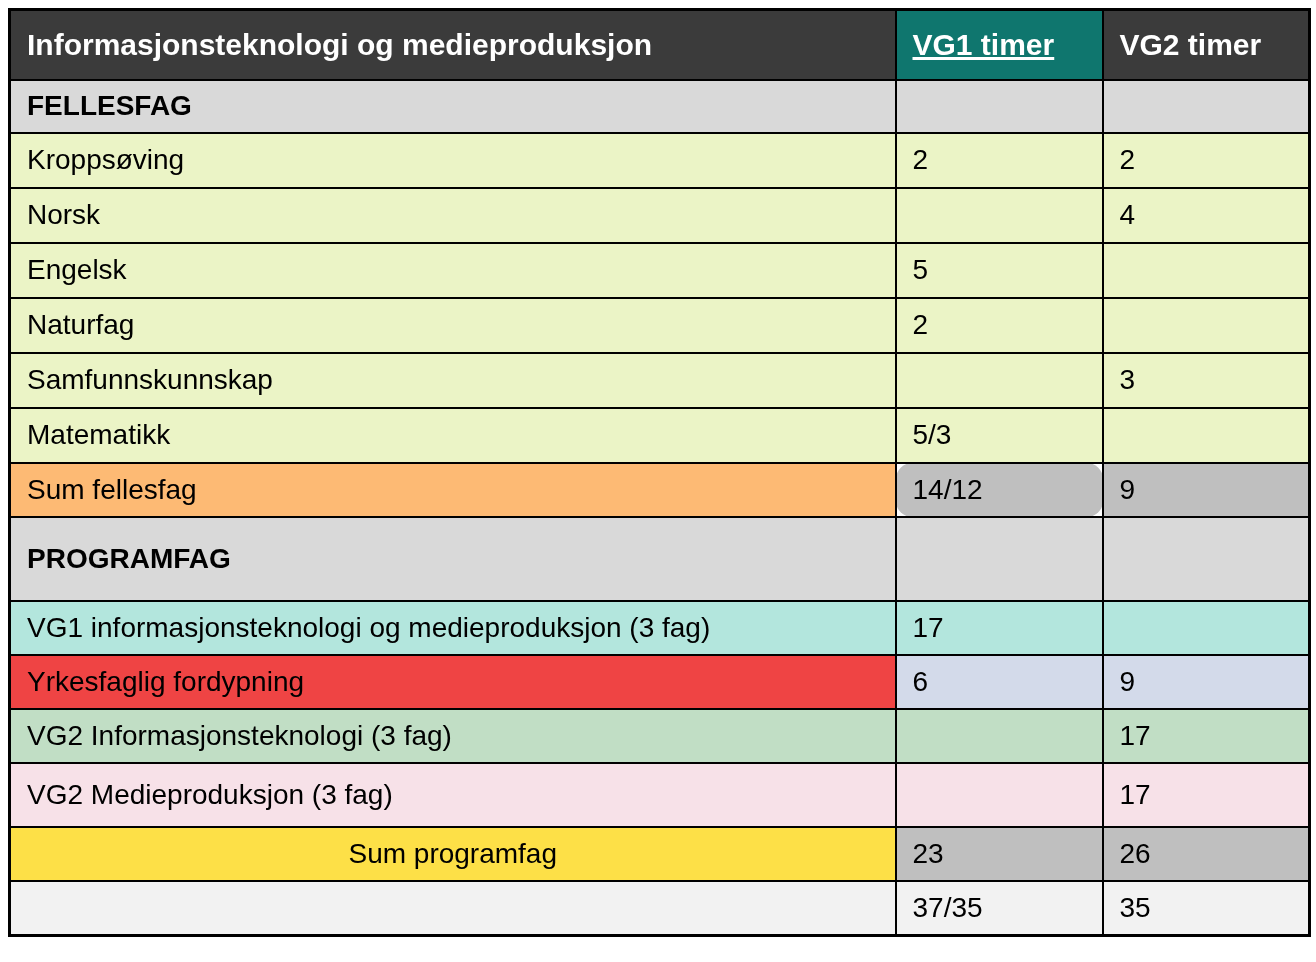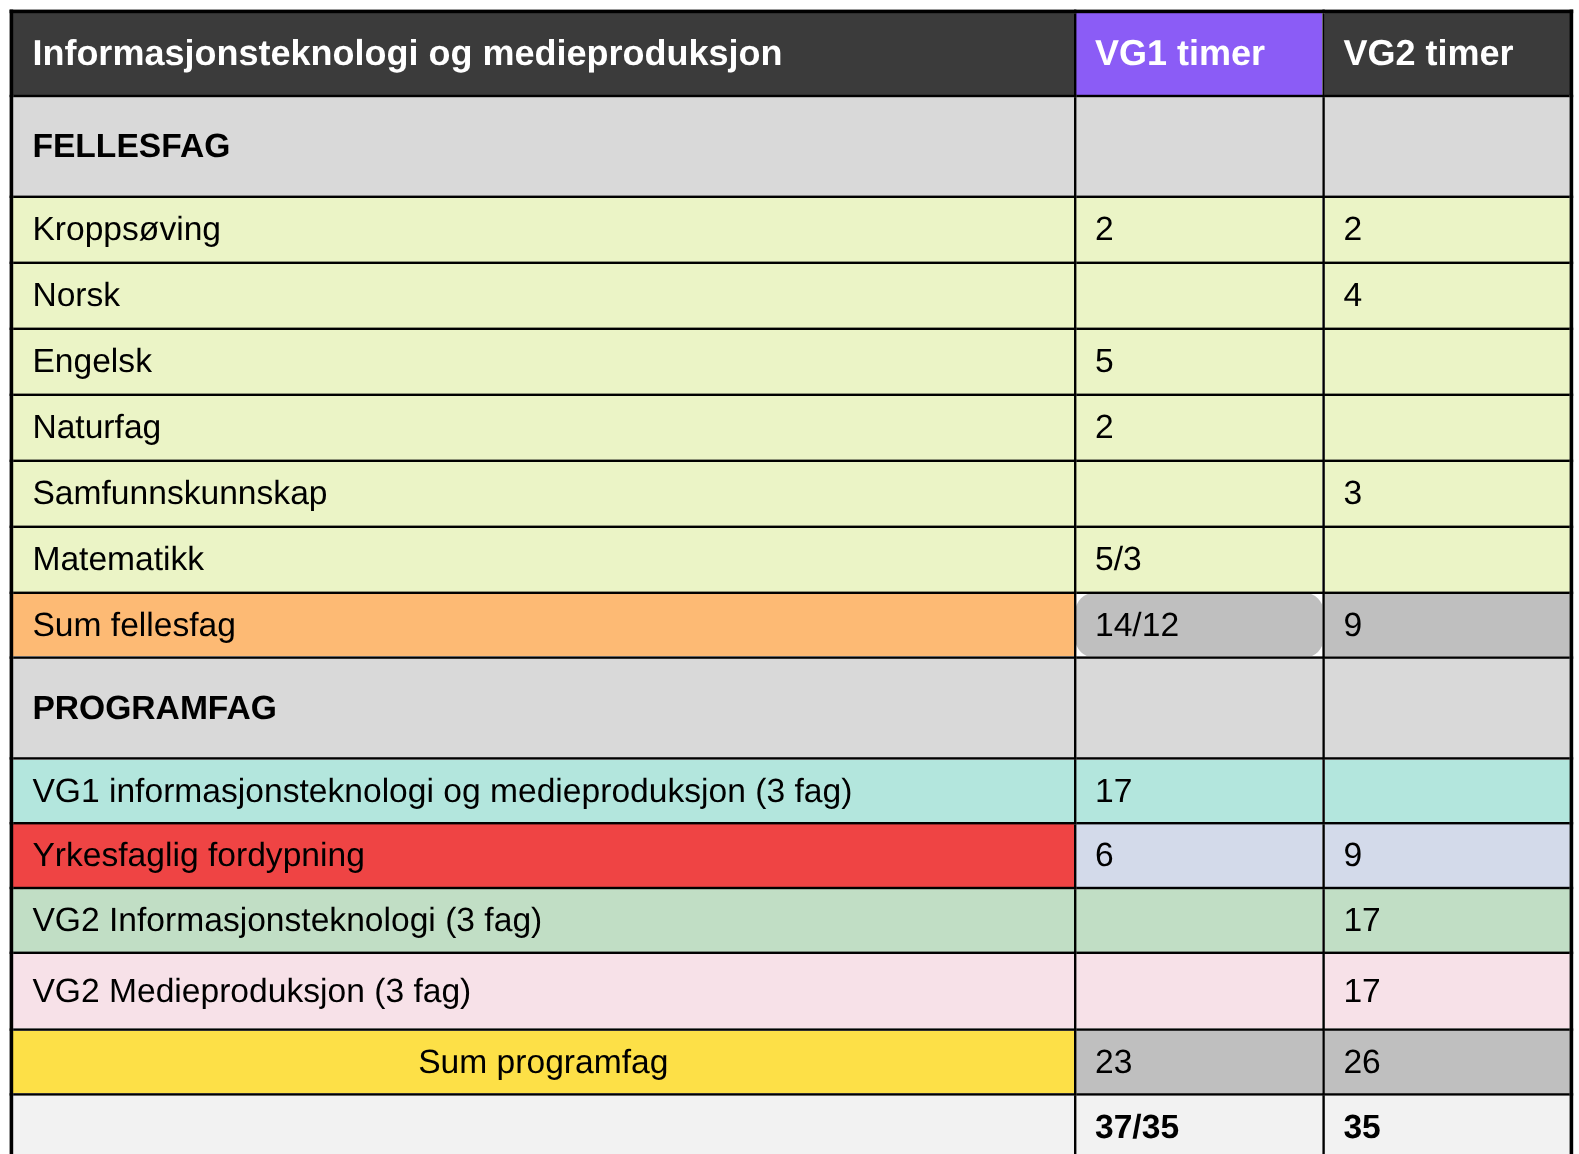--- a/index.html
+++ b/index.html
@@ -36,41 +36,41 @@
   col.col-subject { width: 886px; }
   col.col-vg1     { width: 207px; }
   col.col-vg2     { width: 207px; }
 
   tr.header-row th {
     font-size: 30px;
     font-weight: bold;
     height: 68px;
   }
   tr.row-section td:first-child { font-weight: bold; }
-  td.bold { font-weight: bold; }
+  td.bold { font-weight: normal; }
 </style>
 </head>
 <body>
 
 <div class="page">
   <table class="timetable">
     <colgroup>
       <col class="col-subject">
       <col class="col-vg1">
       <col class="col-vg2">
     </colgroup>
     <thead>
       <tr class="header-row">
         <th style="background: rgb(59, 59, 59); color: rgb(255, 255, 255);">Informasjonsteknologi og medieproduksjon</th>
-        <th style="background: #8b5cf6; color: rgb(255, 255, 255);">VG1 timer</th>
+        <th style="background: #0f766e; color: rgb(255, 255, 255); text-decoration: underline;">VG1 timer</th>
         <th style="background: rgb(59, 59, 59); color: rgb(255, 255, 255);">VG2 timer</th>
       </tr>
     </thead>
     <tbody>
-        <tr class="row-section" style="height: 84px;">
+        <tr class="row-section" style="height: 53px;">
           <td style="background: rgb(217, 217, 217); color: rgb(0, 0, 0);">FELLESFAG</td>
           <td style="background: rgb(217, 217, 217); color: rgb(0, 0, 0);"></td>
           <td style="background: rgb(217, 217, 217); color: rgb(0, 0, 0);"></td>
         </tr>
         <tr class="row-subject" style="height: 55px;">
           <td style="background: rgb(235, 244, 198); color: rgb(0, 0, 0);">Kroppsøving</td>
           <td style="background: rgb(235, 244, 198); color: rgb(0, 0, 0);">2</td>
           <td style="background: rgb(235, 244, 198); color: rgb(0, 0, 0);">2</td>
         </tr>
         <tr class="row-subject" style="height: 55px;">

